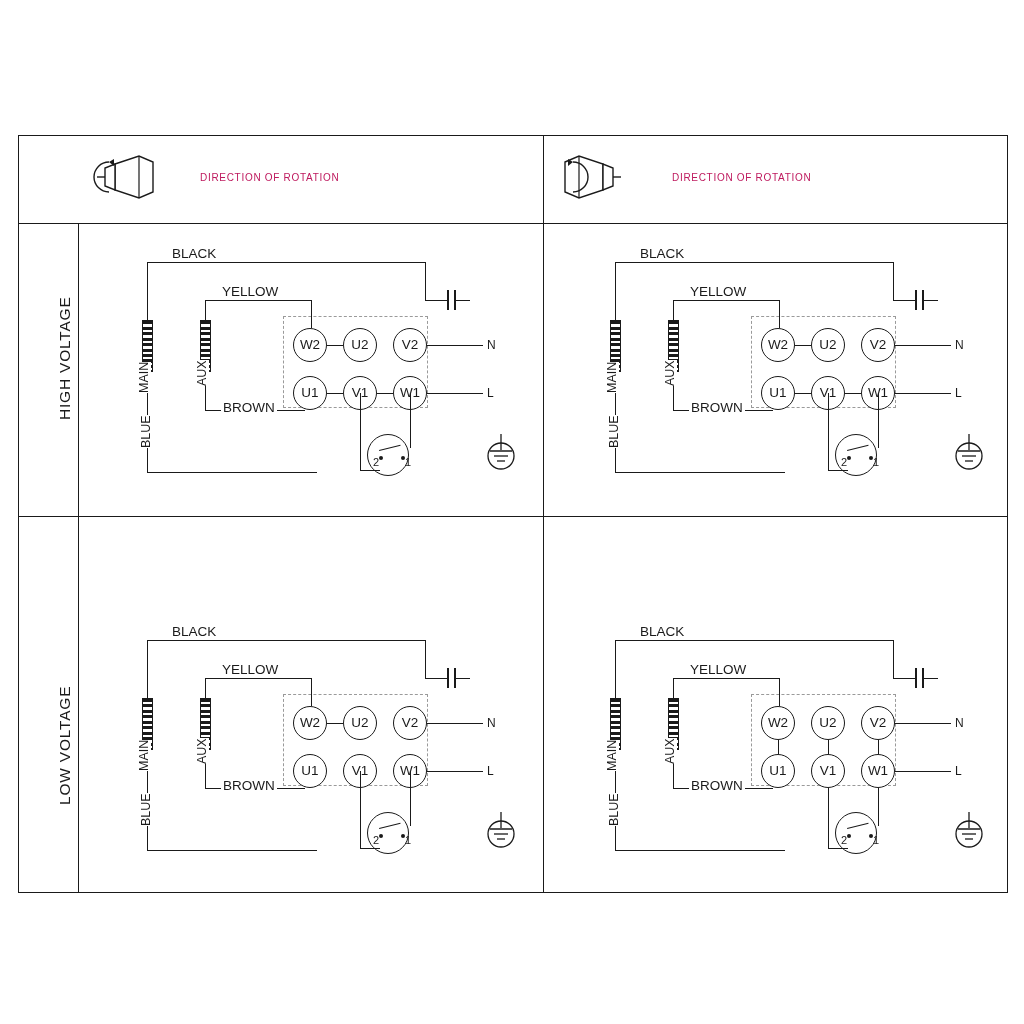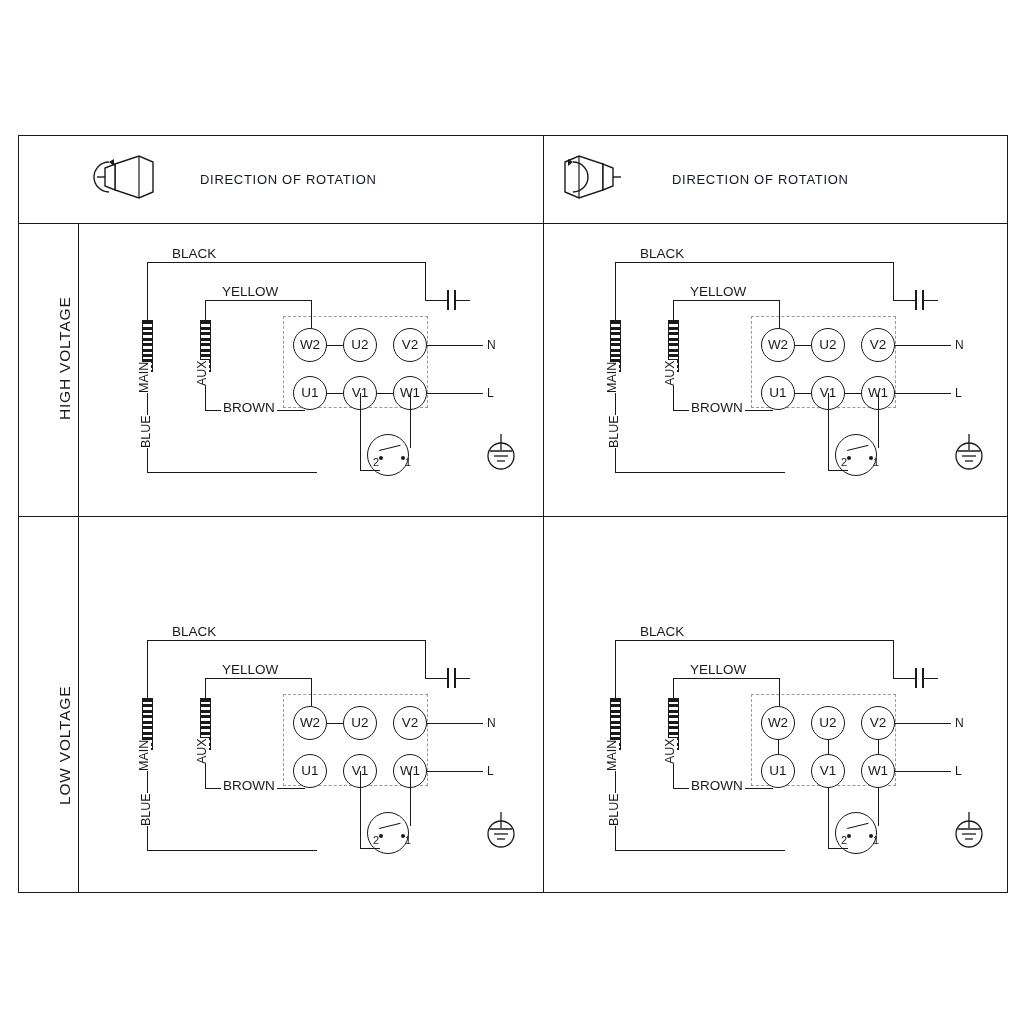--- a/index.html
+++ b/index.html
@@ -39,24 +39,24 @@
   }
   .vline {
     position: absolute;
     background: #1a1a1a;
     width: 1.4px;
   }
 
   
   .hdr-text {
     position: absolute;
-    font-size: 13px;
+    font-size: 10px;
     letter-spacing: 0.7px;
     white-space: nowrap;
-    color: #0f172a;
+    color: #be185d;
   }
 
   
   .rowlabel {
     position: absolute;
     font-size: 15.5px;
     letter-spacing: 0.8px;
     white-space: nowrap;
     transform-origin: 0 0;
     transform: rotate(-90deg);

